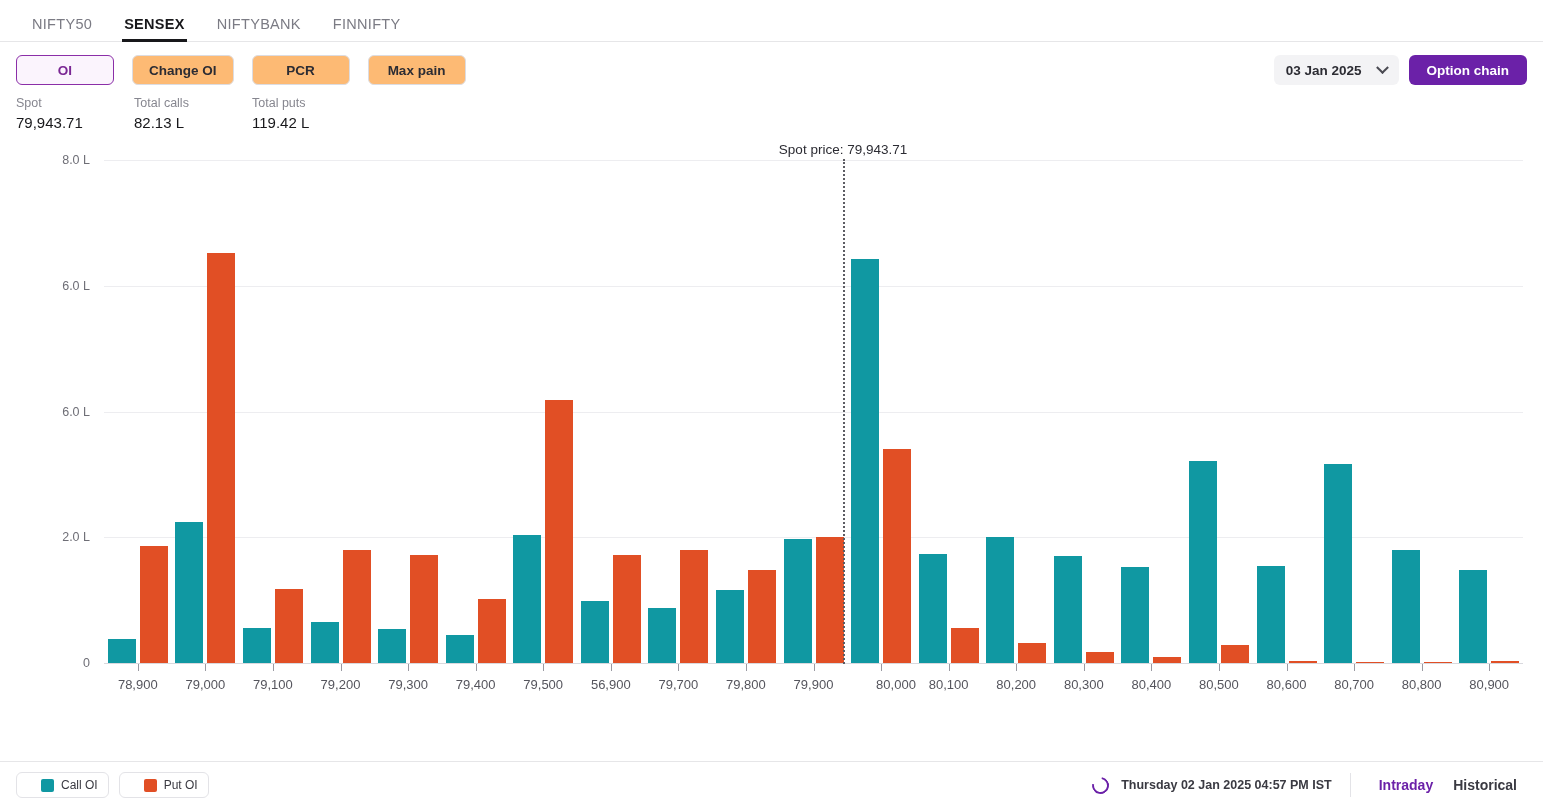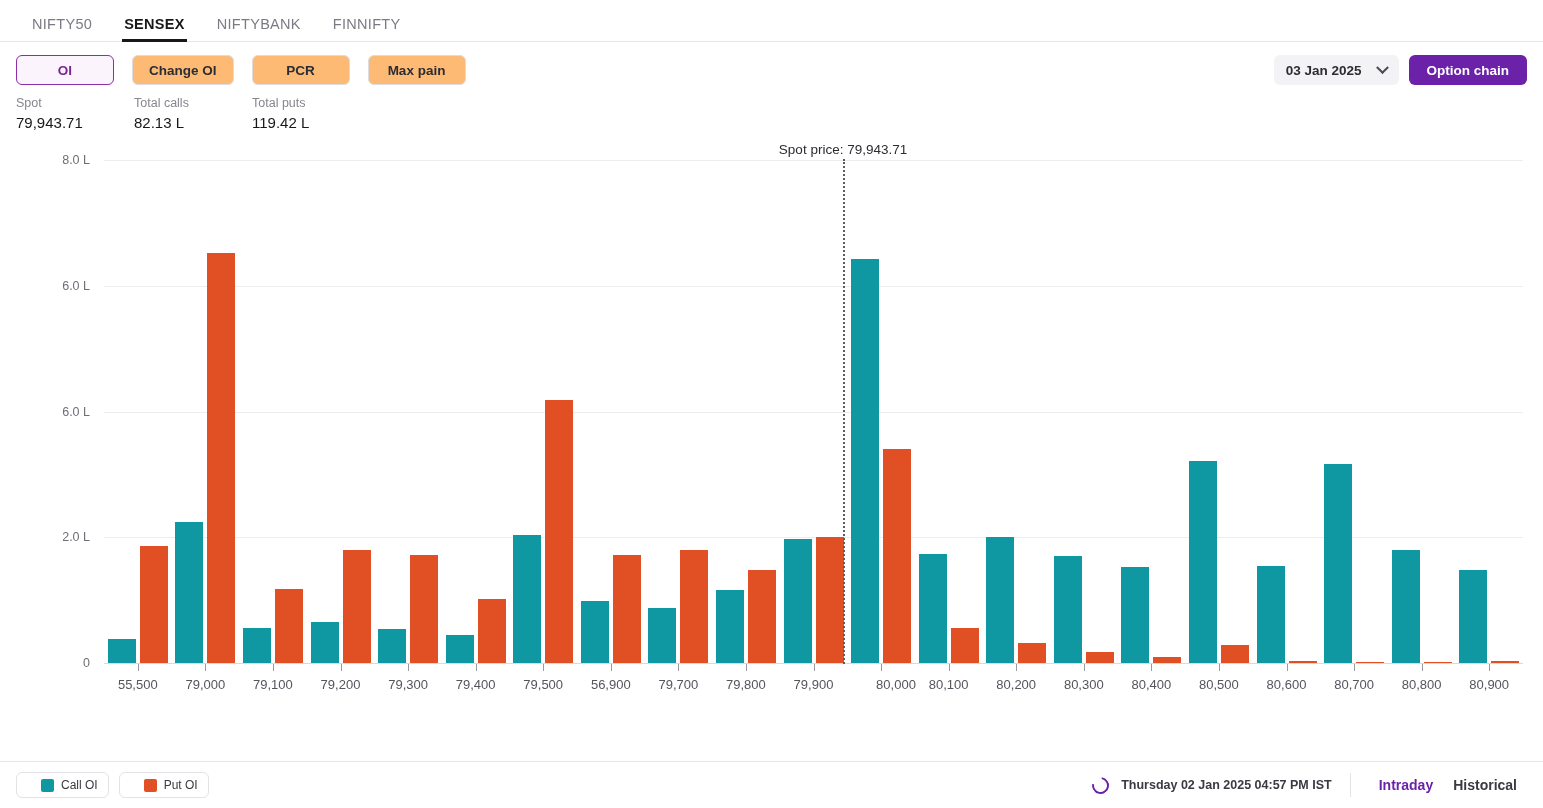--- a/index.html
+++ b/index.html
@@ -171,21 +171,21 @@
         <div class="ylabel" style="top: 395.25px; left: 18px; right: auto; width: 72px;">2.0 L</div>
         <div class="gridline" style="top: 269.5px;"></div>
         <div class="ylabel" style="top: 269.5px; left: 18px; right: auto; width: 72px;">6.0 L</div>
         <div class="gridline" style="top: 143.75px;"></div>
         <div class="ylabel" style="top: 143.75px; left: 18px; right: auto; width: 72px;">6.0 L</div>
         <div class="gridline" style="top: 18px;"></div>
         <div class="ylabel" style="top: 18px; left: 18px; right: auto; width: 72px;">8.0 L</div>
         <div class="bar call" title="Call OI 78,900: 0.38 L" style="left: 107.786px; width: 28px; height: 23.8925px; bottom: 79px;"></div>
         <div class="bar put" title="Put OI 78,900: 1.86 L" style="left: 139.786px; width: 28px; height: 116.948px; bottom: 79px;"></div>
         <div class="tick" style="left: 137.786px; top: 522px;"></div>
-        <div class="xlabel" style="left: 137.786px; top: 535px;">55,500</div>
+        <div class="xlabel" style="left: 137.786px; top: 535px;">78,900</div>
         <div class="bar call" title="Call OI 79,000: 2.24 L" style="left: 175.357px; width: 28px; height: 140.84px; bottom: 79px;"></div>
         <div class="bar put" title="Put OI 79,000: 6.52 L" style="left: 207.357px; width: 28px; height: 409.945px; bottom: 79px;"></div>
         <div class="tick" style="left: 205.357px; top: 522px;"></div>
         <div class="xlabel" style="left: 205.357px; top: 535px;">79,000</div>
         <div class="bar call" title="Call OI 79,100: 0.55 L" style="left: 242.929px; width: 28px; height: 34.5812px; bottom: 79px;"></div>
         <div class="bar put" title="Put OI 79,100: 1.18 L" style="left: 274.929px; width: 28px; height: 74.1925px; bottom: 79px;"></div>
         <div class="tick" style="left: 272.929px; top: 522px;"></div>
         <div class="xlabel" style="left: 272.929px; top: 535px;">79,100</div>
         <div class="bar call" title="Call OI 79,200: 0.65 L" style="left: 310.5px; width: 28px; height: 40.8687px; bottom: 79px;"></div>
         <div class="bar put" title="Put OI 79,200: 1.8 L" style="left: 342.5px; width: 28px; height: 113.175px; bottom: 79px;"></div>

